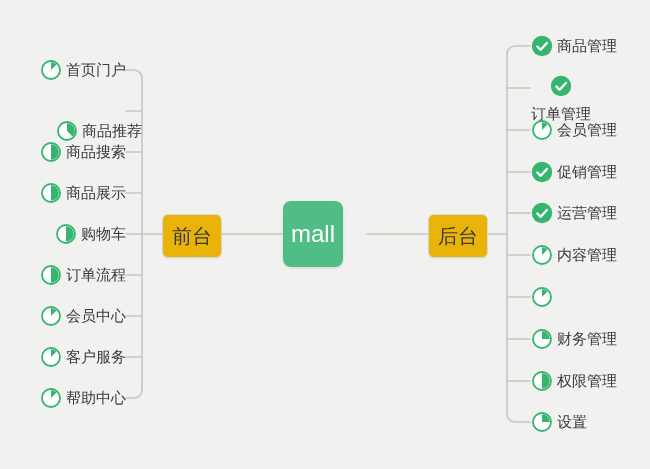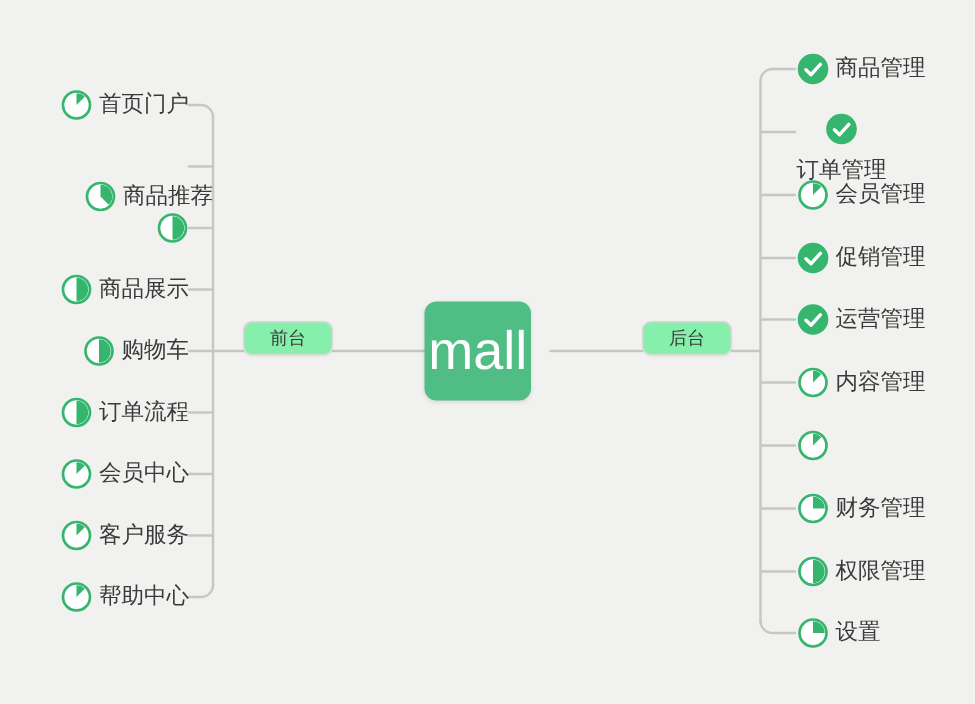--- a/index.html
+++ b/index.html
@@ -8,28 +8,28 @@
     position:relative;width:650px;height:469px;overflow:hidden;
     background:var(--bg,#f1f1ef);
     font-family:"Liberation Sans","DejaVu Sans",sans-serif;
   }
   .wires{position:absolute;left:0;top:0;width:650px;height:469px;}
   .node{
     position:absolute;display:flex;align-items:center;justify-content:center;
     box-sizing:border-box;
   }
   .root-node{
-    left:283px;top:201px;width:71px;height:66px;
-    background:var(--green,#50be84);color:#fff;font-size:36px;
+    left:283px;top:201px;width:60px;height:66px;
+    background:var(--green,#50be84);color:#fff;font-size:24px;
     border-radius:8px;box-shadow:0 1px 3px rgba(0,0,0,.12);
   }
   .branch-node{
-    width:60px;height:23px;background:#86efac;
+    width:60px;height:44px;background:#eab308;
     border:1px solid var(--box-border,#d8d8d5);border-radius:6px;
-    font-size:12px;color:var(--text,#3a3a3a);
+    font-size:20px;color:var(--text,#3a3a3a);
     box-shadow:0 1px 2px rgba(0,0,0,.05);
   }
   .leaf{
     position:absolute;display:flex;align-items:center;gap:4px;height:26px;
   }
   .leaf .label{
     font-size:15px;color:var(--text,#3a3a3a);white-space:nowrap;line-height:26px;
   }
   .leaf .icon{display:flex;align-items:center;}
 </style>
@@ -84,20 +84,21 @@
       </span>
       <span class="label">商品推荐</span>
     </div>
     <div class="leaf" style="top: 139px; right: 524px;">
       <span class="icon">
         <svg width="22" height="22" viewBox="0 0 22 22">
           <circle cx="11" cy="11" r="9" fill="#ffffff" stroke="#35b56e" stroke-width="1.8"></circle>
           <path d="M11,11 L11,3.2 A7.8,7.8 0 0 1 11.00,18.80 Z" fill="#35b56e"></path>
         </svg>
       </span>
+      <span class="label">商品搜索</span>
     </div>
     <div class="leaf" style="top: 180px; right: 524px;">
       <span class="icon">
         <svg width="22" height="22" viewBox="0 0 22 22">
           <circle cx="11" cy="11" r="9" fill="#ffffff" stroke="#35b56e" stroke-width="1.8"></circle>
           <path d="M11,11 L11,3.2 A7.8,7.8 0 0 1 11.00,18.80 Z" fill="#35b56e"></path>
         </svg>
       </span>
       <span class="label">商品展示</span>
     </div>

